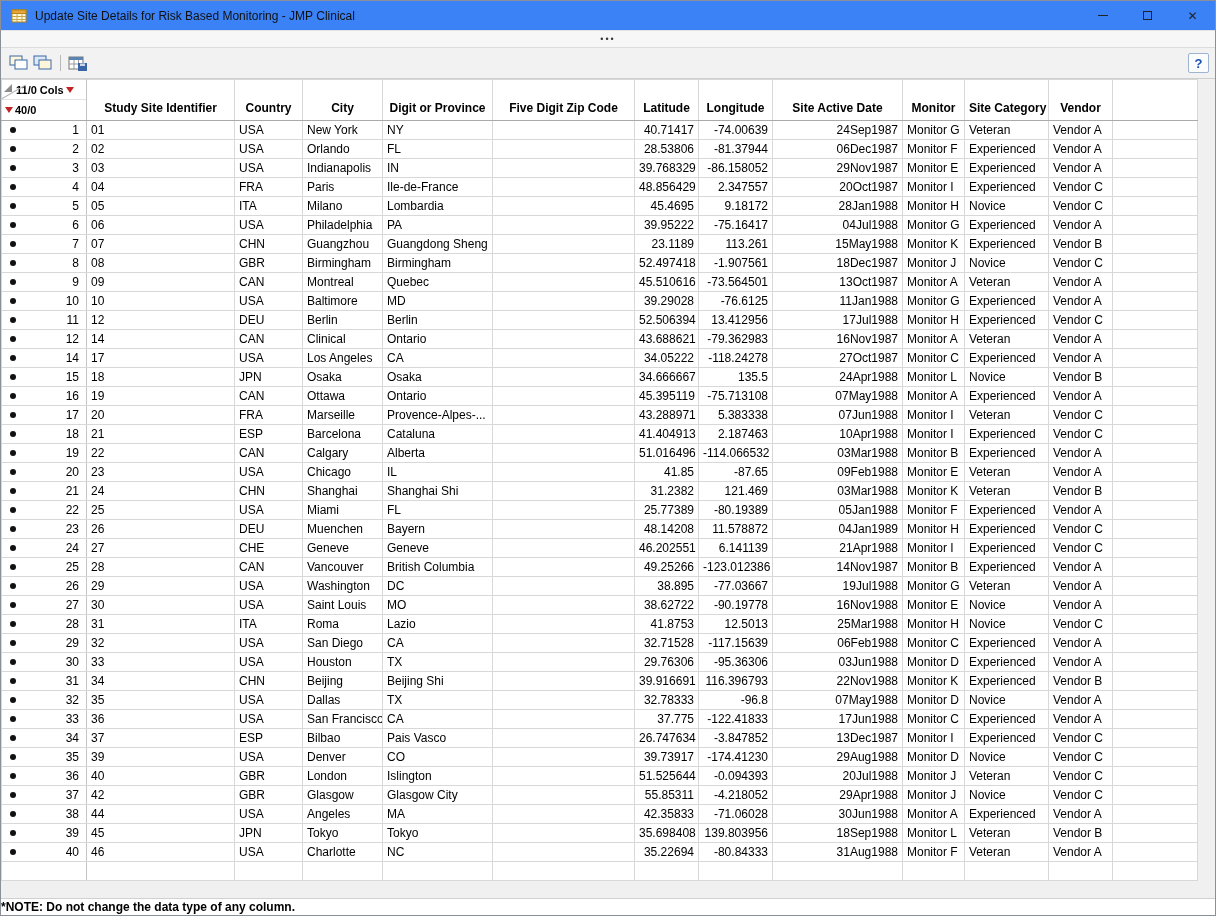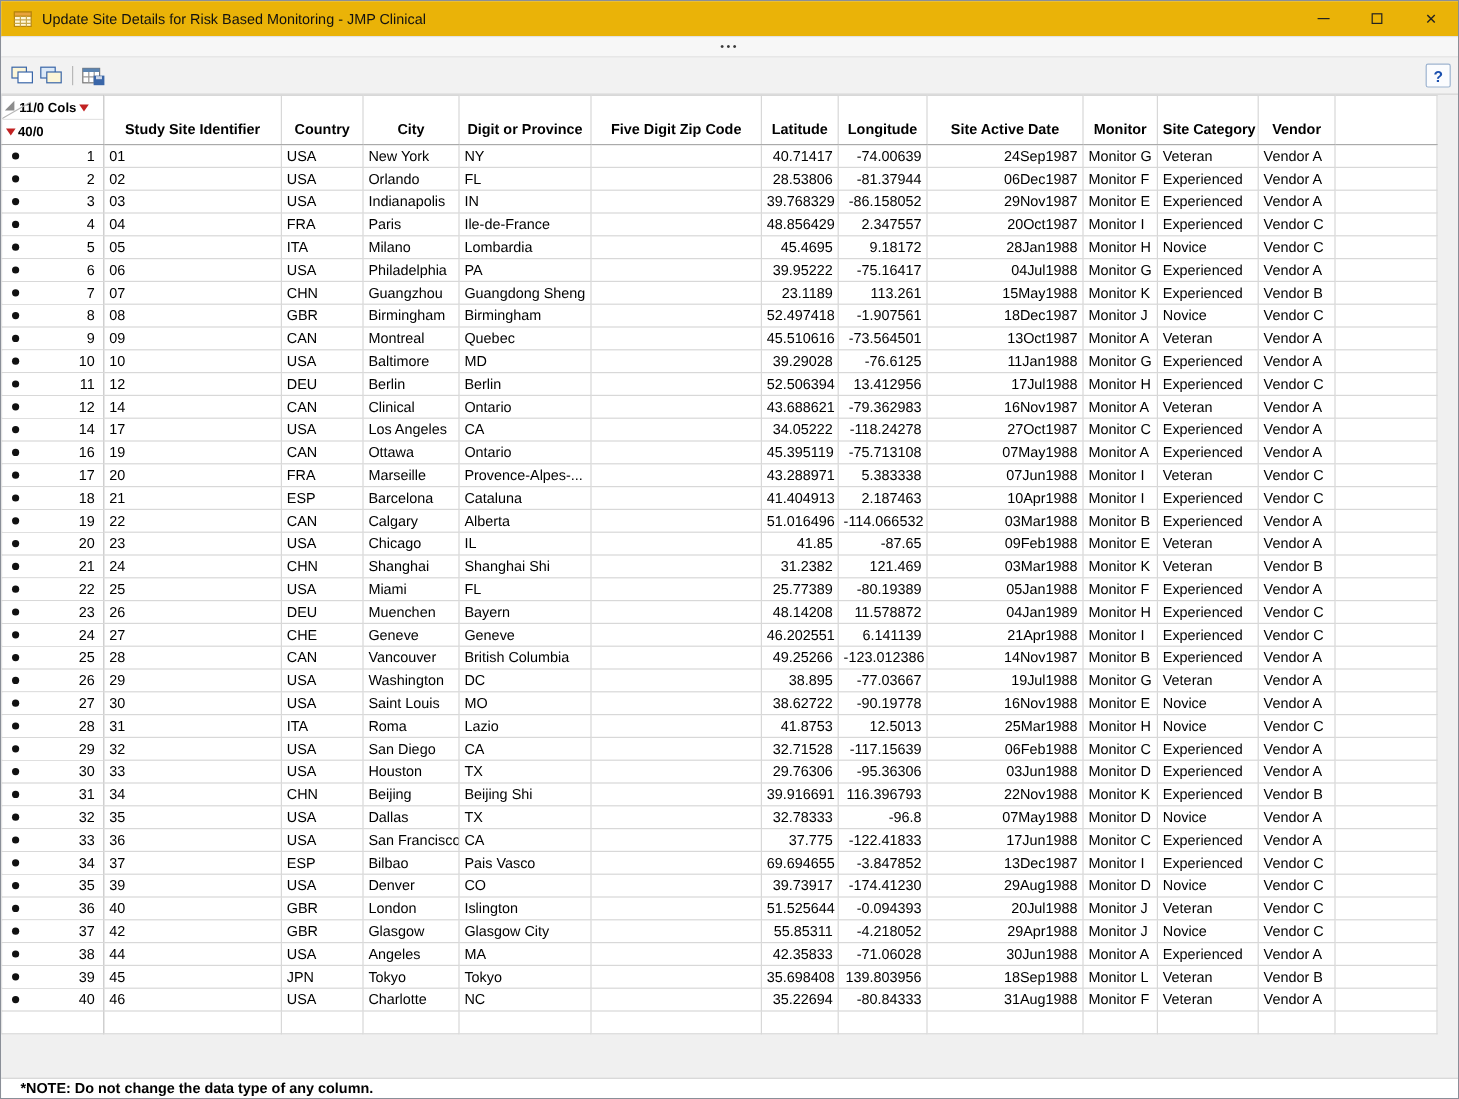--- a/index.html
+++ b/index.html
@@ -12,21 +12,21 @@
   }
   .window {
     width:1216px; height:916px;
     border:1px solid #8a8f98;
     display:flex; flex-direction:column;
     background:#fff;
   }
   
   .titlebar {
     height:30px; flex:0 0 30px;
-    background:#eab308;
+    background:#3b82f6;
     display:flex; align-items:center;
     border-bottom:1px solid #e3e3e3;
   }
   .app-icon { margin:0 8px 0 10px; display:flex; }
   .title-text { font-size:12px; color:#111; }
   .win-controls { margin-left:auto; display:flex; height:100%; }
   .win-btn {
     width:45px; height:100%;
     display:flex; align-items:center; justify-content:center;
     cursor:default;
@@ -138,21 +138,21 @@
     position:absolute; left:2px; top:4px;
     width:0; height:0;
     border-bottom:8px solid #8d8d8d;
     border-left:8px solid transparent;
   }
   
   .note-bar {
     flex:0 0 17px;
     background:#fff;
     display:flex; align-items:center;
-    padding:0 16px;
+    padding:0 0;
     font-weight:bold; font-size:12px;
     border-top:1px solid #d0d0d0;
   }
 </style>
 </head>
 <body>
 
 <div class="window">
 
   <div class="titlebar">
@@ -489,20 +489,38 @@
     <td class="ar">-118.24278</td>
     <td class="ar">27Oct1987</td>
     <td>Monitor C</td>
     <td>Experienced</td>
     <td>Vendor A</td>
     <td></td>
   </tr>
           <tr>
     <td class="rowstate">
       <span class="bullet"></span>
+      <span class="rownum">15</span>
+    </td>
+    <td>18</td>
+    <td>JPN</td>
+    <td>Osaka</td>
+    <td>Osaka</td>
+    <td></td>
+    <td class="ar">34.666667</td>
+    <td class="ar">135.5</td>
+    <td class="ar">24Apr1988</td>
+    <td>Monitor L</td>
+    <td>Novice</td>
+    <td>Vendor B</td>
+    <td></td>
+  </tr>
+          <tr>
+    <td class="rowstate">
+      <span class="bullet"></span>
       <span class="rownum">16</span>
     </td>
     <td>19</td>
     <td>CAN</td>
     <td>Ottawa</td>
     <td>Ontario</td>
     <td></td>
     <td class="ar">45.395119</td>
     <td class="ar">-75.713108</td>
     <td class="ar">07May1988</td>
@@ -820,21 +838,21 @@
           <tr>
     <td class="rowstate">
       <span class="bullet"></span>
       <span class="rownum">34</span>
     </td>
     <td>37</td>
     <td>ESP</td>
     <td>Bilbao</td>
     <td>Pais Vasco</td>
     <td></td>
-    <td class="ar">69.694655</td>
+    <td class="ar">26.747634</td>
     <td class="ar">-3.847852</td>
     <td class="ar">13Dec1987</td>
     <td>Monitor I</td>
     <td>Experienced</td>
     <td>Vendor C</td>
     <td></td>
   </tr>
           <tr>
     <td class="rowstate">
       <span class="bullet"></span>

